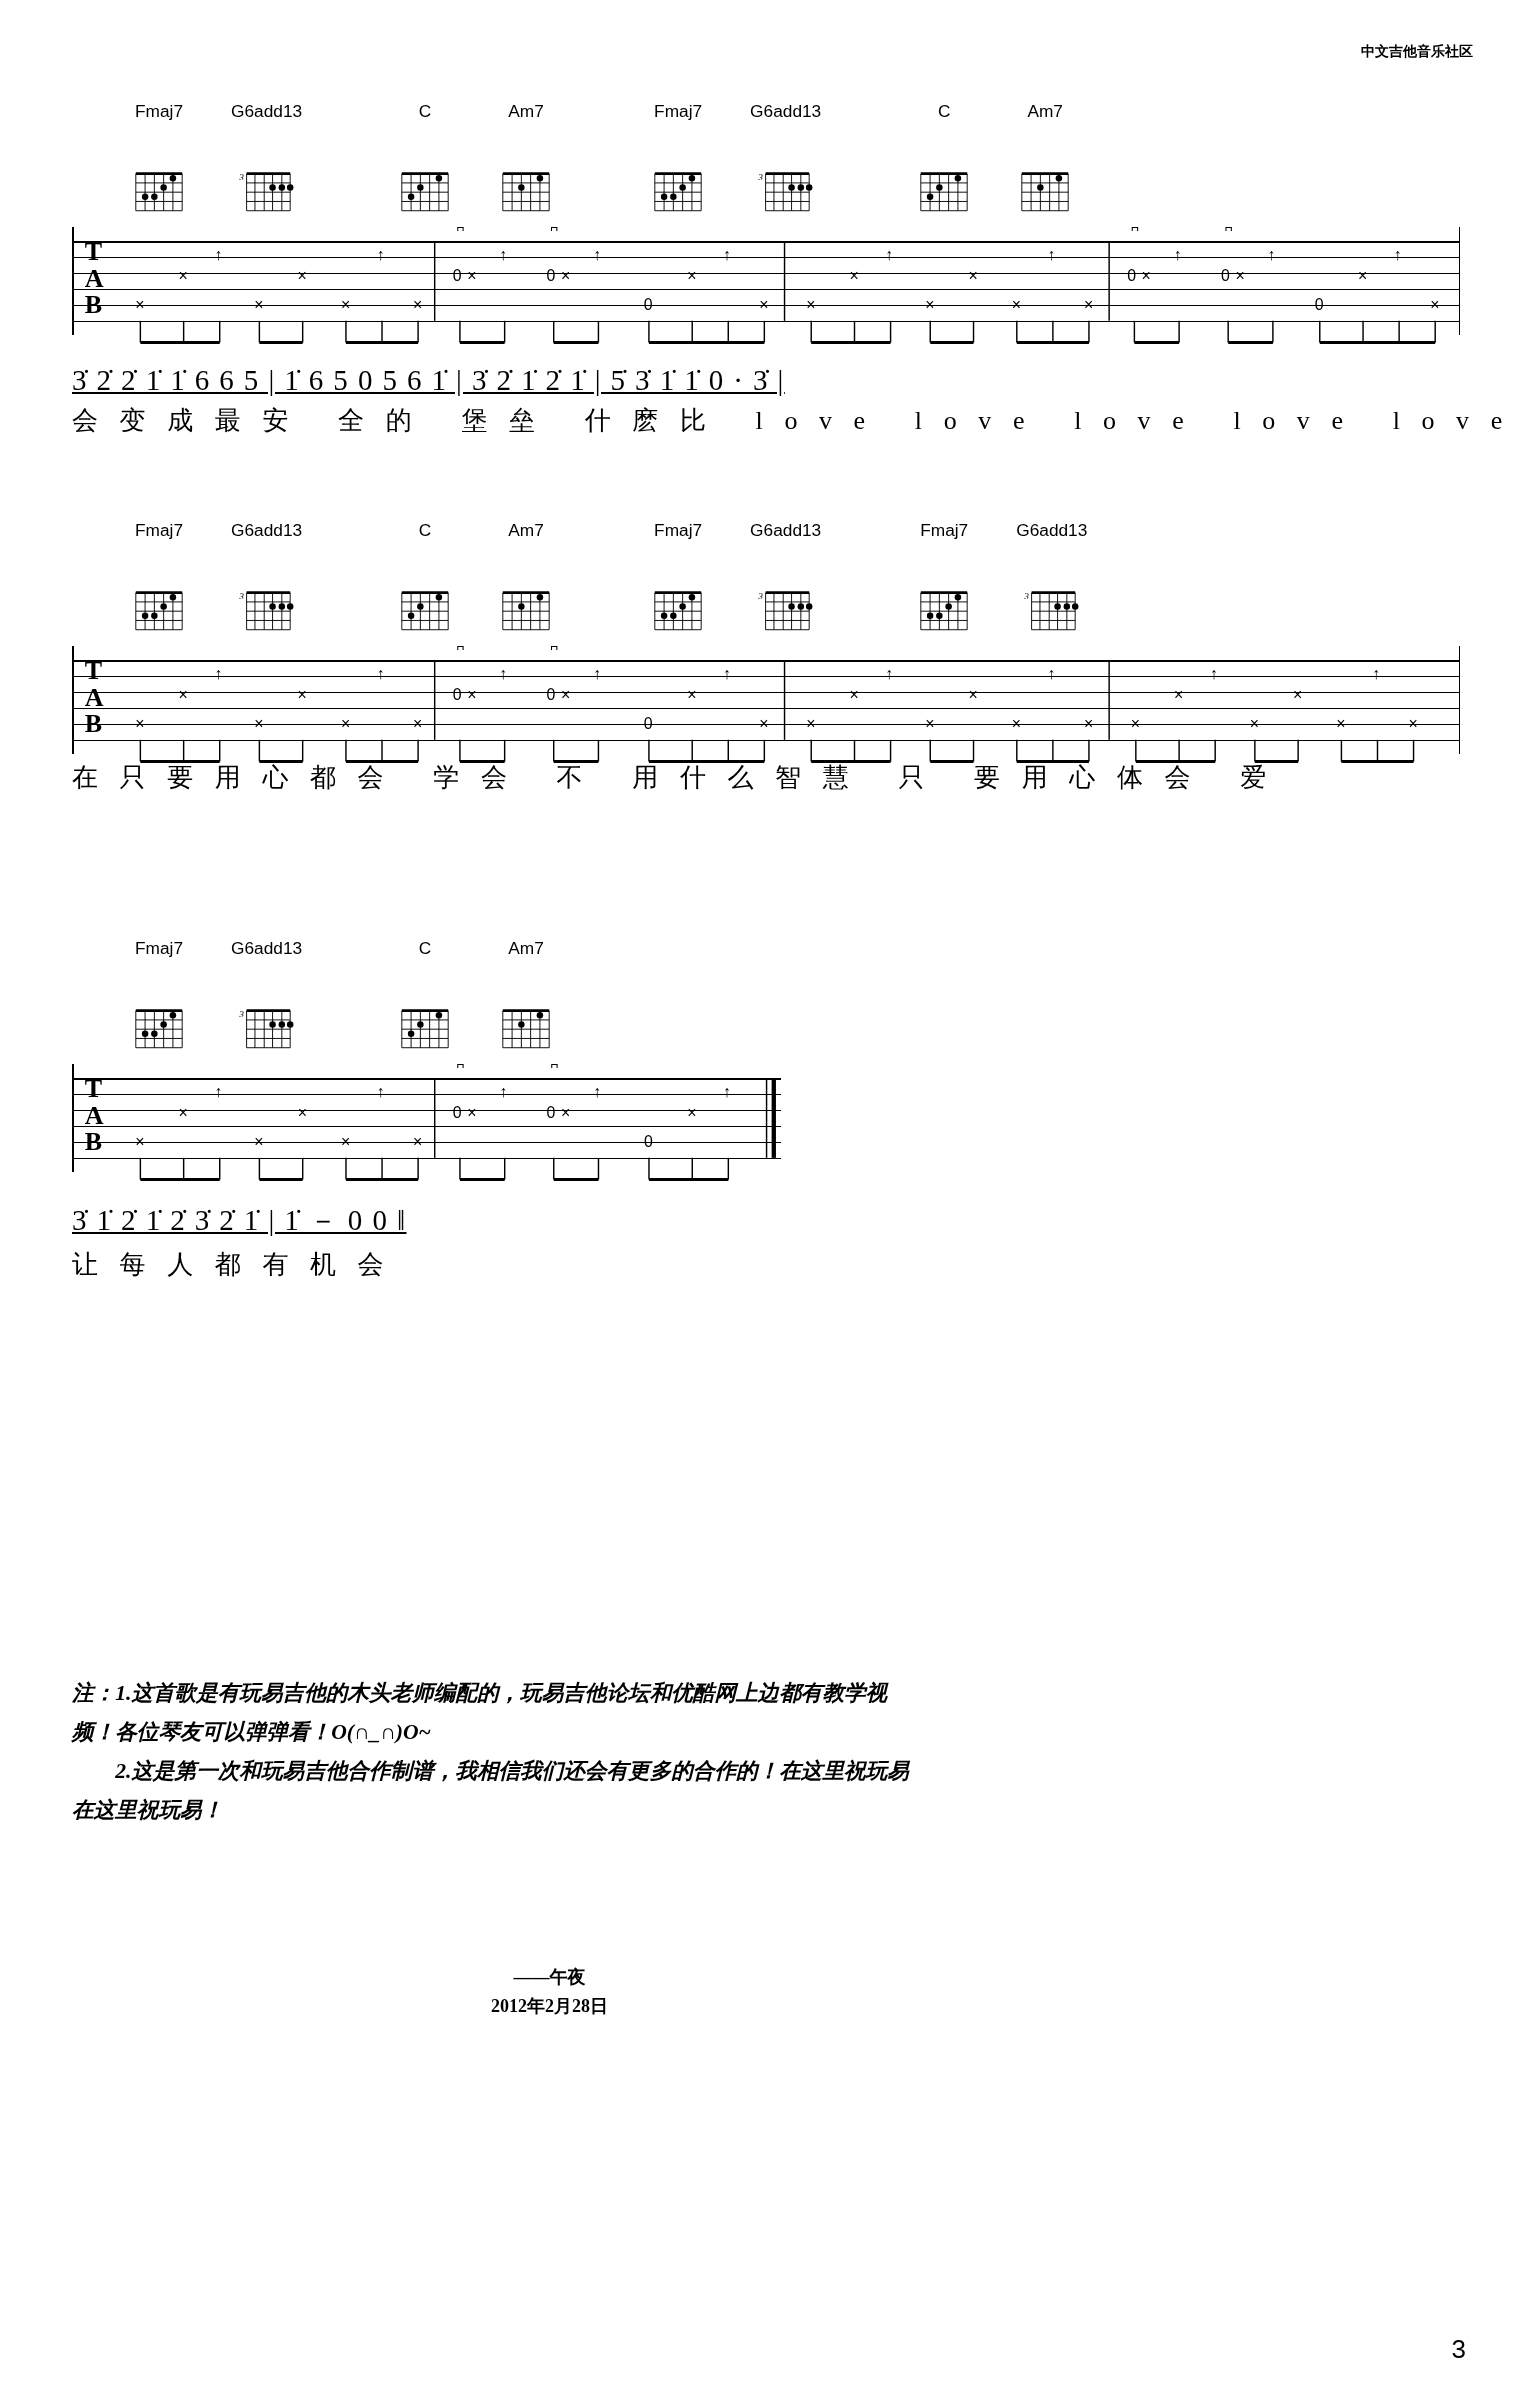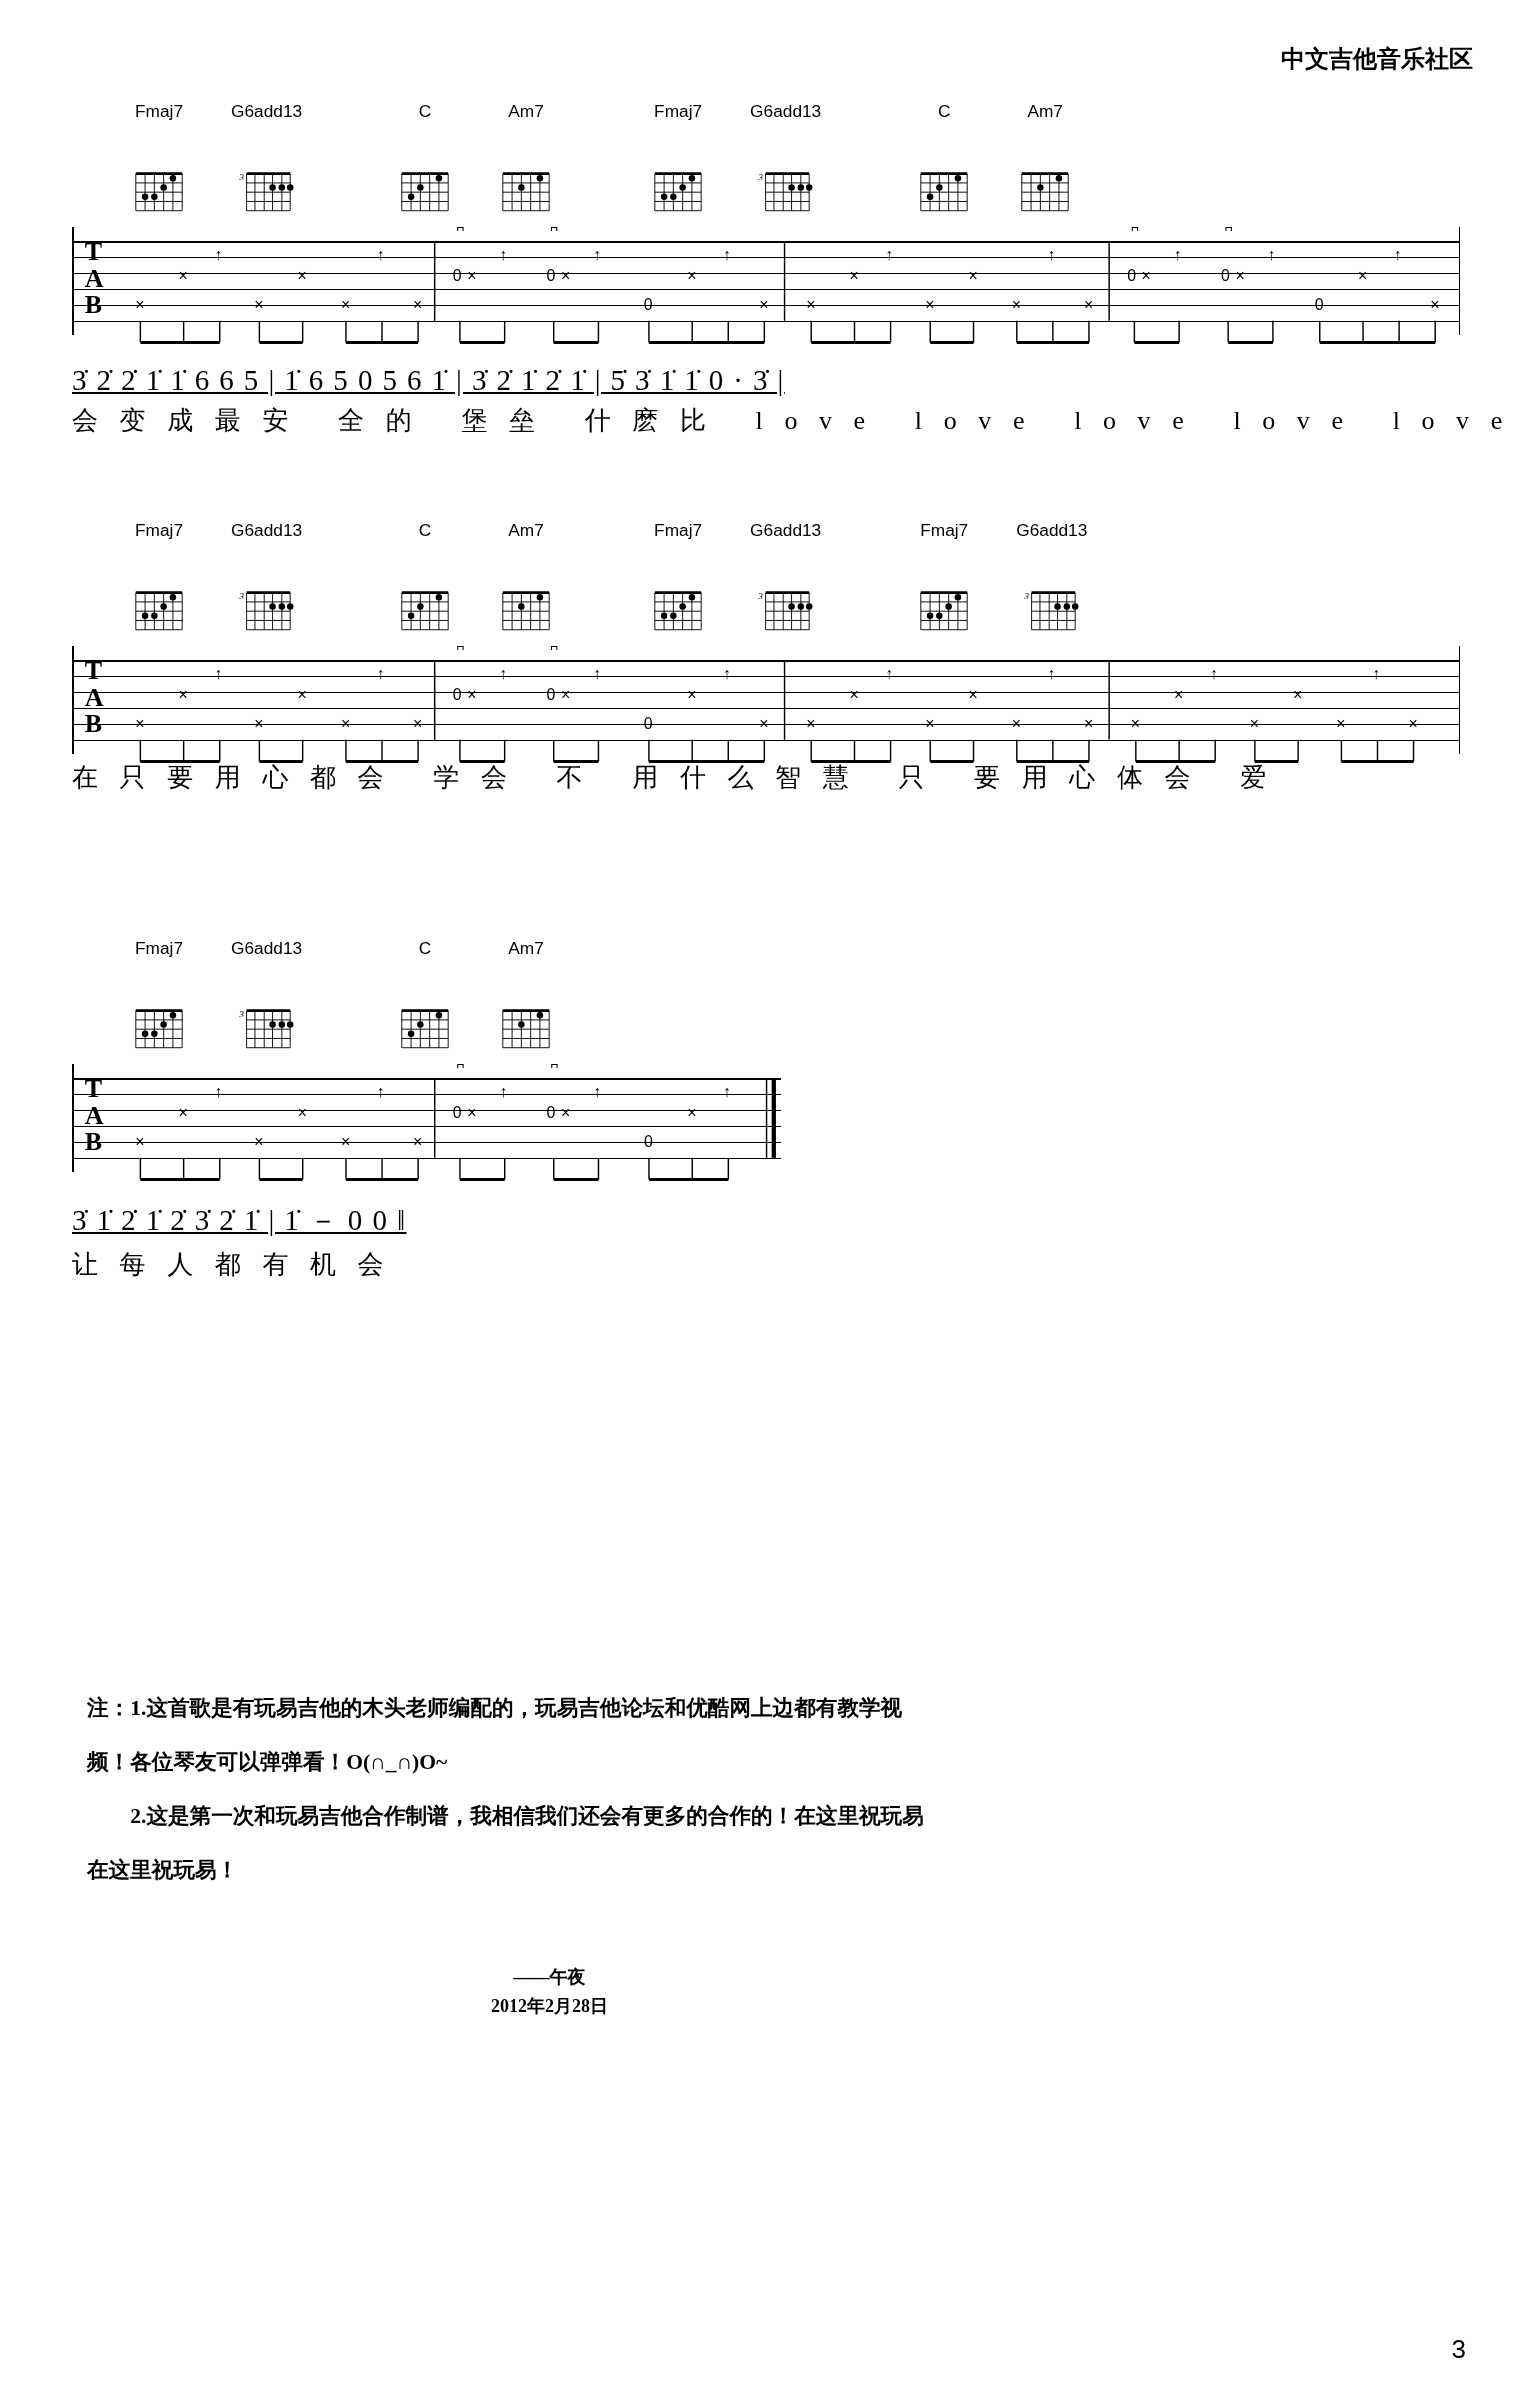--- a/index.html
+++ b/index.html
@@ -9,21 +9,21 @@
     font-family: "SimSun", "宋体", serif;
     width: 1538px;
     height: 2401px;
     position: relative;
     color: #000;
   }
   .header-right {
     position: absolute;
     top: 43px;
     right: 65px;
-    font-size: 24px;
+    font-size: 14px;
     font-weight: bold;
     text-align: right;
   }
   .tab-system {
     position: absolute;
     left: 72px;
   }
   .system1 { top: 101px; }
   .system2 { top: 520px; }
   .system3 { top: 938px; width: 722px; }
@@ -91,21 +91,21 @@
 
   .notes-section {
     position: absolute;
     top: 1674px;
     left: 72px;
     width: 974px;
     font-size: 21.6px;
     line-height: 1.8;
     font-weight: bold;
   }
-  .notes-section p { margin: 15px; }
+  .notes-section p { margin: 0; font-style: italic; }
 
   .signature {
     position: absolute;
     top: 1963px;
     left: 491px;
     font-size: 18px;
     font-weight: bold;
     text-align: center;
     line-height: 1.6;
   }

